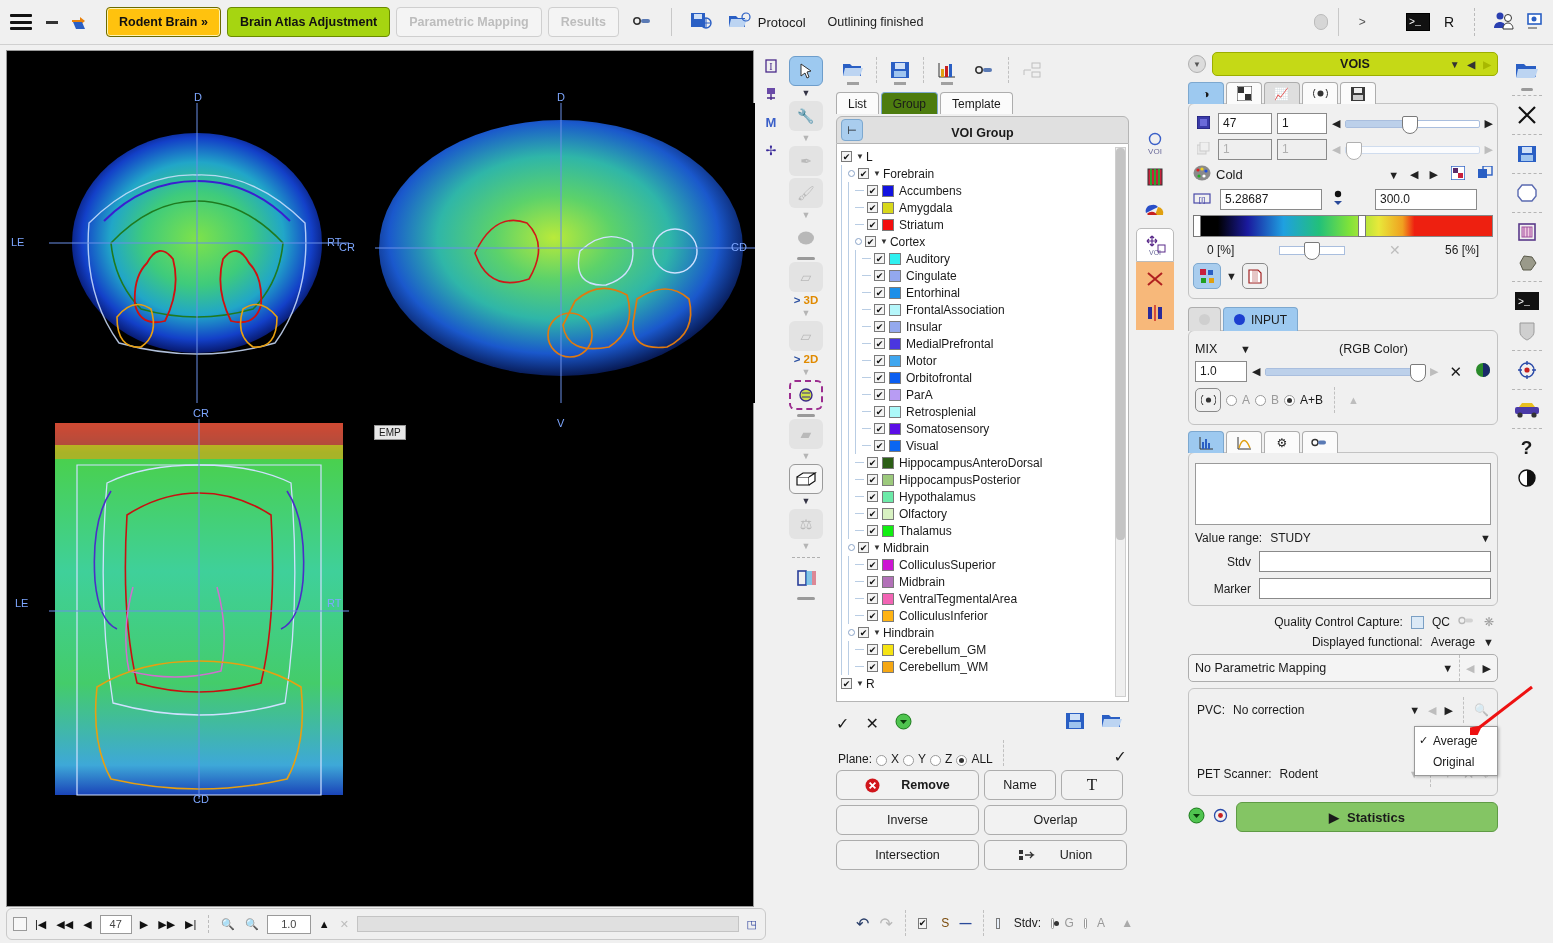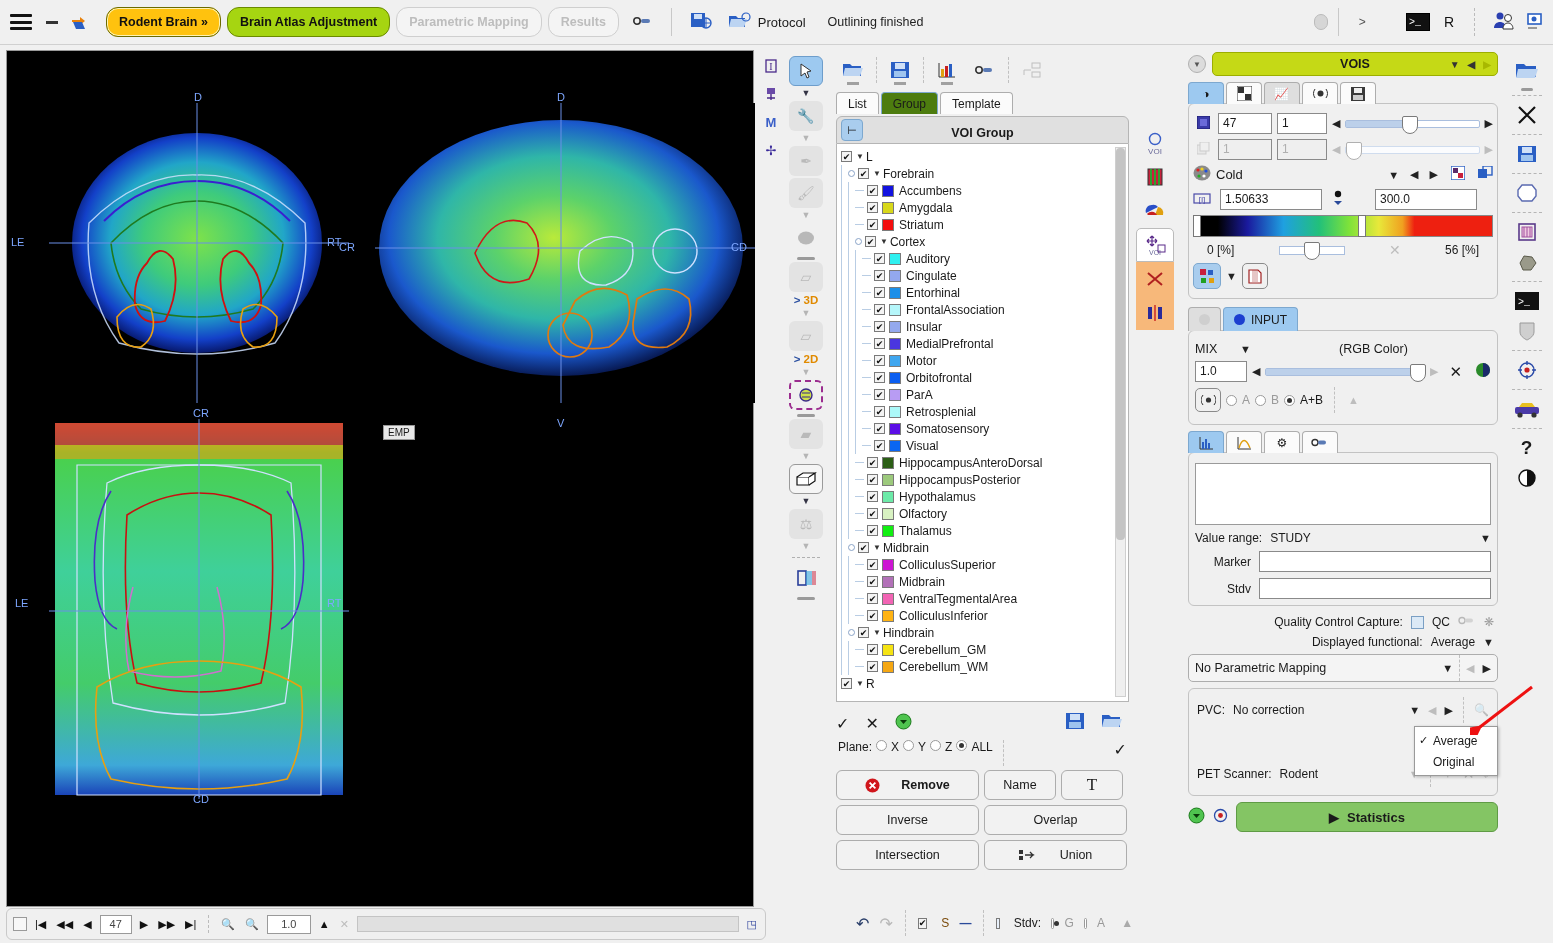--- a/index.html
+++ b/index.html
@@ -20,21 +20,21 @@
     background: #f0f0f0; display: flex; align-items: center;
     border-bottom: 1px solid #d0d0d0;
   }
   .hamburger { width: 22px; height: 16px; margin-left: 10px; margin-right: 14px;
     display: flex; flex-direction: column; justify-content: space-between; cursor: pointer; }
   .hamburger span { display:block; height: 3px; background: #111; border-radius: 1px; }
   .minibar { width: 12px; height: 3px; background: #333; margin-right: 12px; }
   .icon-openarrow { width: 26px; height: 24px; position: relative; margin-right: 10px; }
 
   .pill {
-    height: 30px; border-radius: 12px; border: 1px solid #888;
+    height: 30px; border-radius: 4px; border: 1px solid #888;
     display: flex; align-items: center; justify-content: center;
     padding: 0 12px; margin-right: 6px; font-weight: bold; font-size: 12.5px;
     cursor: pointer; white-space: nowrap;
   }
   .pill.active-orange { background: #ffc20e; border-color: #6b6b00; color:#111; box-shadow: inset 0 0 0 1px #fff3b0; }
   .pill.active-green  { background: #a6d511; border-color: #6b8b00; color:#111; }
   .pill.disabled { background: #f4f4f4; border-color: #cfcfcf; color: #bdbdbd; font-weight: bold; }
 
   .tb-sep { width: 1px; height: 28px; background: #c8c8c8; margin: 0 10px; }
   .tb-sep.dot { background: transparent; border-left: 1px dashed #bbb; }
@@ -131,21 +131,21 @@
   .twist { font-size: 8px; color:#333; margin-right: 2px; }
   .knob { width: 7px; height: 7px; border-radius:4px; border:1px solid #8aa4c8; background:#fff; margin-right:3px; }
   .vline { border-left: 1px solid #b9cde4; height: 17px; width: 1px; margin-right: 6px; }
   .hline { border-top: 1px solid #b9cde4; width: 9px; margin-right: 3px; }
 
   .treescroll { position:absolute; right:2px; top:3px; width: 11px; height: 550px; background:#efefef; border:1px solid #cfcfcf;}
   .treescroll .thumb { position:absolute; top:0; left:0; width:9px; height:392px; background:#c4c4c4; border-radius:4px;}
 
   .voi-actions { margin: 6px 6px 0 6px; display:flex; align-items:center; height: 30px; gap: 16px; }
   .aicon { font-size: 16px; cursor:pointer; }
-  .planerow { margin: 2px 8px; display:flex; align-items:flex-start; gap:4px; font-size:12px; height:26px;}
+  .planerow { margin: 2px 8px; display:flex; align-items:flex-end; gap:4px; font-size:12px; height:26px;}
   .radio { width: 11px; height: 11px; border-radius:6px; border:1px solid #9a9a9a; background:#fff; display:inline-block; position:relative;}
   .radio.on::after { content:''; position:absolute; left:2px; top:2px; width:5px; height:5px; border-radius:3px; background:#333;}
   .btngrid { margin: 4px 6px; display:flex; flex-wrap: wrap; gap: 5px; }
   .gbtn {
     height: 30px; border:1px solid #adadad; border-radius: 6px; background:#f2f2f2;
     display:flex; align-items:center; justify-content:center; font-size:12.5px; cursor:pointer; gap:21px;
   }
   .gbtn.w-lg { width: 143px; } .gbtn.w-md { width: 72px; } .gbtn.w-sm { width: 62px; }
   .gbtn.bold { font-weight: bold; }
 
@@ -376,21 +376,21 @@
         <path d="M48 268 q42 -26 102 -26 q60 0 102 26 q6 56 -14 92 q-88 20 -176 0 q-20 -36 -14 -92z" fill="none" stroke="#e8a010" stroke-width="1.6"></path>
         <line x1="150" y1="0" x2="150" y2="380" stroke="#6a8fe8" stroke-width="1"></line>
         <line x1="0" y1="192" x2="300" y2="192" stroke="#6a8fe8" stroke-width="1"></line>
       </svg>
       <div class="lbl" style="left:144px; top:-12px;">CR</div>
       <div class="lbl" style="left:-34px; top:178px;">LE</div>
       <div class="lbl" style="left:278px; top:178px;">RT</div>
       <div class="lbl" style="left:144px; top:374px;">CD</div>
     </div>
 
-    <div style="position:absolute; left:376px; top:374px; background:#e8e8e8; border:1px solid #999; font-size:10px; padding:1px 4px;">EMP</div>
+    <div style="position:absolute; left:367px; top:374px; background:#e8e8e8; border:1px solid #999; font-size:10px; padding:1px 4px;">EMP</div>
   </div>
 
   <div class="imgbottom">
     <div class="sq-btn"></div>
     <div class="navbtn">|◀</div>
     <div class="navbtn">◀◀</div>
     <div class="navbtn">◀</div>
     <div class="numfield">47</div>
     <div class="navbtn">▶</div>
     <div class="navbtn">▶▶</div>
@@ -1025,21 +1025,21 @@
           </span>
         </div>
 
         <div class="ctrl-row">
           <span style="width:22px;">
             <svg width="18" height="13" viewBox="0 0 18 13">
                 <rect x="1" y="2" width="16" height="9" fill="none" stroke="#4a4aa8" stroke-width="1.2"></rect>
                 <text x="9" y="10" font-size="8" text-anchor="middle" fill="#4a4aa8">[I]</text>
               </svg>
           </span>
-          <span class="tfield" style="width:102px;">1.50633</span>
+          <span class="tfield" style="width:102px;">5.28687</span>
           <span style="width:22px;text-align:center;">
             <svg width="14" height="16" viewBox="0 0 14 16">
                 <circle cx="7" cy="4" r="3.2" fill="#111"></circle>
                 <path d="M7 7v5M3 11h8l-4 4z" fill="#2a4a9a"></path>
               </svg>
           </span>
           <span class="tfield" style="width:102px;margin-left:21px;">300.0</span>
         </div>
 
         <div class="colorbar">
@@ -1151,25 +1151,25 @@
       </div>
 
       <div class="card" style="margin-top:-1px;padding:6px;">
         <div class="plot-box"></div>
         <div class="lblrow">
           <span>Value range:</span>
           <span style="flex:1;">STUDY</span>
           <span class="arr">▼</span>
         </div>
         <div class="lblrow">
+          <span style="width:56px;text-align:right;">Stdv</span>
+          <span class="inp-wide"></span>
+        </div>
+        <div class="lblrow">
           <span style="width:56px;text-align:right;">Marker</span>
-          <span class="inp-wide"></span>
-        </div>
-        <div class="lblrow">
-          <span style="width:56px;text-align:right;">Stdv</span>
           <span class="inp-wide"></span>
         </div>
       </div>
 
       <div class="qc-row">
         <span>Quality Control Capture:</span>
         <span class="qcbox"></span>
         <span>QC</span>
         <span style="opacity:.4;">
           <svg width="18" height="11" viewBox="0 0 18 11">

